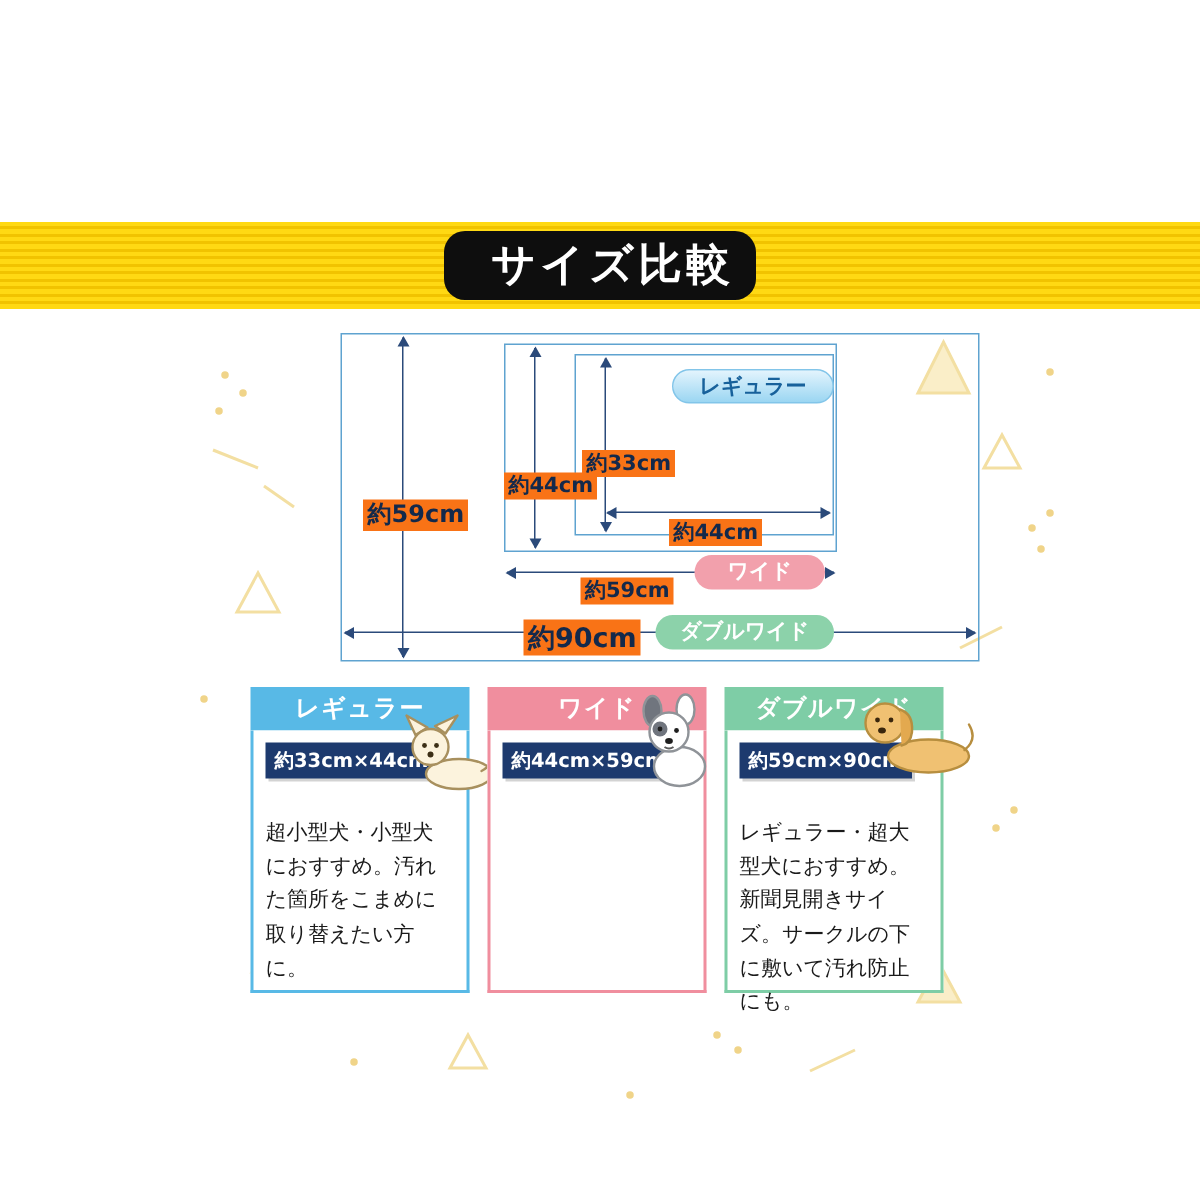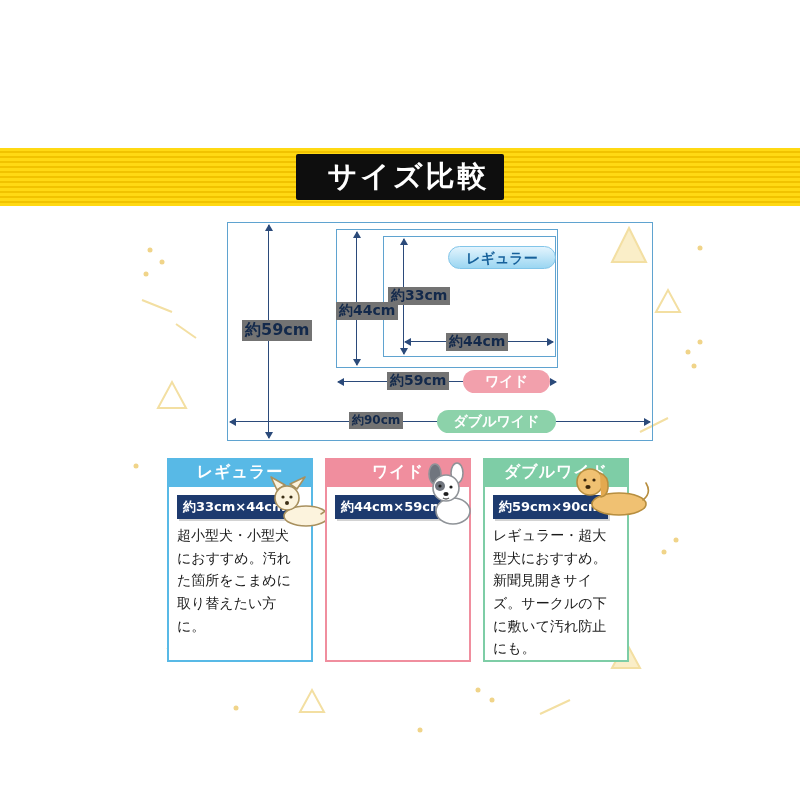--- a/index.html
+++ b/index.html
@@ -10,21 +10,21 @@
   
   .deco { position:absolute; left:0; top:0; width:800px; height:800px; z-index:0; pointer-events:none; }
 
   
   .banner {
     position:absolute; left:0; top:148px; width:800px; height:58px; z-index:1;
     background: repeating-linear-gradient(to bottom, #ffd913 0px, #ffd913 3px, #f1c300 3px, #f1c300 5px);
     display:flex; align-items:center; justify-content:center;
   }
   .title-box {
-    background:#0e0e0e; color:#fff; border-radius:2px;
+    background:#0e0e0e; color:#fff; border-radius:14px;
     width:208px; height:46px; display:flex; align-items:center; justify-content:center;
     font-size:29px; font-weight:bold; letter-spacing:3px;padding-left:17px;
   }
 
   
   .rect { position:absolute; border:1.5px solid #5fa3d0; background:transparent; z-index:1; }
   .rect-outer   { left:227px; top:222px; width:426px; height:219px; }
   .rect-wide    { left:336px; top:229px; width:222px; height:139px; }
   .rect-regular { left:383px; top:236px; width:173px; height:121px; }
 
@@ -39,28 +39,28 @@
   .harrow::after { content:""; position:absolute; top:-3.5px; right:-1px; width:0; height:0;
     border-top:4px solid transparent; border-bottom:4px solid transparent; border-left:7px solid #2b4a7a; }
 
   .v59 { left:268px; top:225px; height:213px; }
   .v44 { left:356px; top:232px; height:133px; }
   .v33 { left:403px; top:239px; height:115px; }
   .h44 { left:405px; top:341px; width:148px; }
   .h59 { left:338px; top:381px; width:218px; }
   .h90 { left:230px; top:421px; width:420px; }
 
-  .dim-label { position:absolute; z-index:3; background:#737373; color:#13294b;
-    font-weight:bold; padding:0 3px; white-space:nowrap; }
+  .dim-label { position:absolute; z-index:3; background:#f97316; color:#13294b;
+    font-weight:bold; padding:0 3px; white-space:nowrap;margin-top:13px; }
   .l59v { left:242px; top:320px; font-size:16px; }
   .l44v { left:336px; top:302px; font-size:14px; }
   .l33v { left:388px; top:287px; font-size:14px; }
   .l44h { left:446px; top:333px; font-size:14px; }
   .l59h { left:387px; top:372px; font-size:14px; }
-  .l90h { left:349px; top:412px; font-size:12px; }
+  .l90h { left:349px; top:400px; font-size:18px; }
 
   .pill { position:absolute; z-index:3; height:23px; line-height:22px; text-align:center;
     border-radius:12px; font-weight:bold; font-size:14px; white-space:nowrap; }
   .pill-regular { left:448px; top:246px; width:108px;
     background:linear-gradient(#e3f4fd,#9bd6f2); color:#17619b; border:1px solid #82c5e9; }
   .pill-wide { left:463px; top:370px; width:87px; background:#f2a0ac; color:#fff; }
   .pill-dwide { left:437px; top:410px; width:119px; background:#8cd2aa; color:#fff; }
 
   
   .card { position:absolute; top:458px; width:146px; height:204px; background:#fff; z-index:1; }
@@ -68,21 +68,21 @@
   .card-header { height:29px; display:flex; align-items:center; justify-content:center;
     color:#fff; font-weight:bold; font-size:16px; letter-spacing:1px; }
   .card-body { position:absolute; top:29px; left:0; right:0; bottom:0;
     border:2px solid; border-top:none; background:#fff; padding:8px 8px 4px; }
   .card1 .card-header { background:#58b9e6; } .card1 .card-body { border-color:#58b9e6; }
   .card2 .card-header { background:#f08e9e; } .card2 .card-body { border-color:#f08e9e; }
   .card3 .card-header { background:#7ecda6; } .card3 .card-body { border-color:#7ecda6; }
 
   .size-badge { display:inline-block; background:#1d3a6e; color:#fff; font-weight:bold;
     font-size:13px; padding:3px 6px; box-shadow:2px 2px 0 rgba(130,130,130,.35); white-space:nowrap; }
-  .card-desc { margin-top:5px; font-size:14px; line-height:1.62; color:#1a1a1a; text-align:left; }
+  .card-desc { margin-top:25px; font-size:14px; line-height:1.62; color:#1a1a1a; text-align:left; }
 
   .dog { position:absolute; z-index:4; }
   .card1 .dog { top:16px; right:-18px; }
   .card2 .dog { top:4px;  right:-12px; }
   .card3 .dog { top:2px;  right:-22px; }
 </style>
 </head>
 <body>
 
 <div class="canvas">

